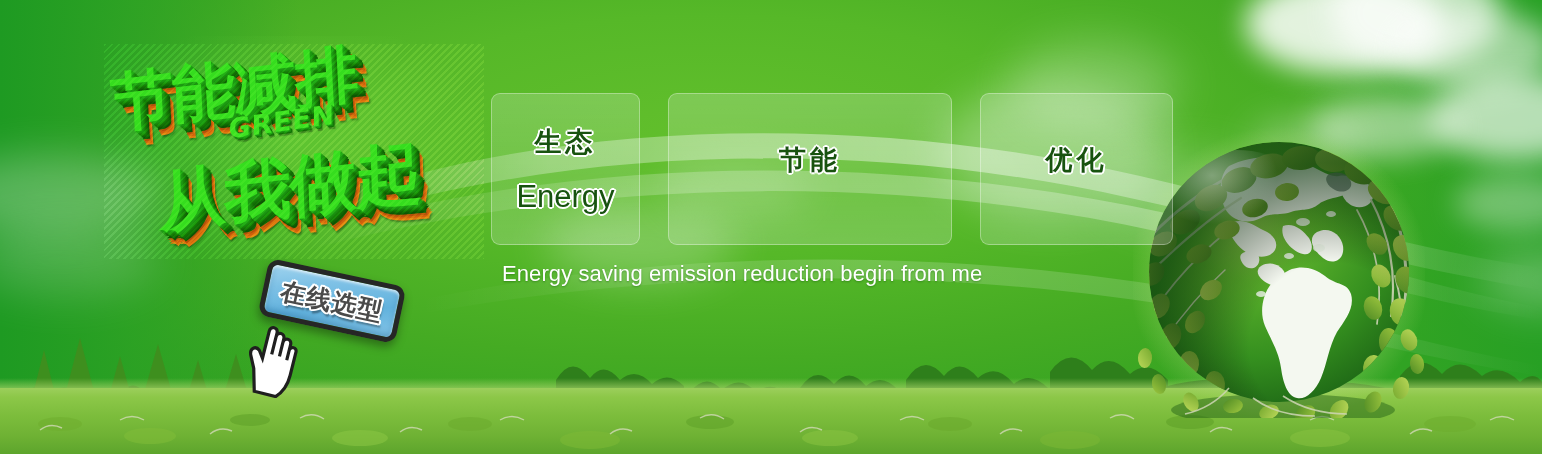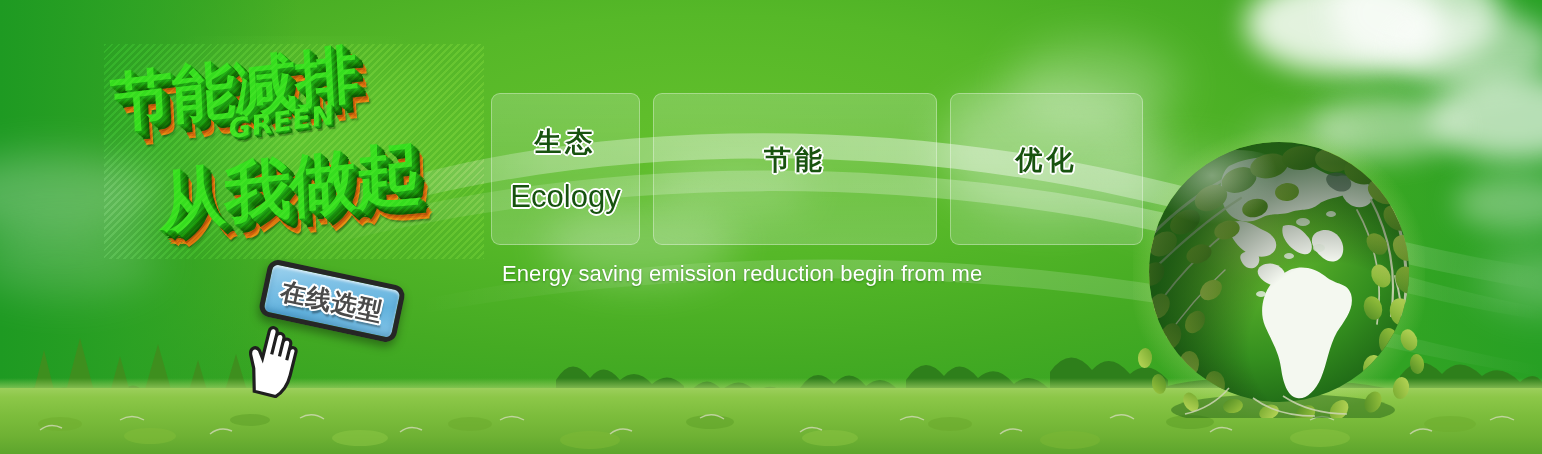--- a/index.html
+++ b/index.html
@@ -134,21 +134,21 @@
     font-family:"DejaVu Sans","Liberation Sans",sans-serif;
     letter-spacing:1px;
     text-shadow:
       -1.5px -1.5px 0 #fff, 1.5px -1.5px 0 #fff, -1.5px 1.5px 0 #fff, 1.5px 1.5px 0 #fff,
       0 -2px 0 #fff, 0 2px 0 #fff, -2px 0 0 #fff, 2px 0 0 #fff,
       2px 4px 2px rgba(0,0,0,.4);
   }
   #cursor{ position:absolute; left:241px; top:318px; width:74px; height:80px; }
 
   
-  #cards{ position:absolute; left:491px; top:93px; height:152px; display:flex; gap:13px;text-align:center; }
+  #cards{ position:absolute; left:491px; top:93px; height:152px; display:flex; gap:28px;text-align:center; }
   .card{
     border-radius:9px;
     background:linear-gradient(180deg, rgba(255,255,255,0.20) 0%, rgba(255,255,255,0.13) 55%, rgba(255,255,255,0.19) 100%);
     border:1px solid rgba(255,255,255,0.33);
     display:flex; flex-direction:column; align-items:center; justify-content:center;
     padding:0 4px;
   }
   .card.c1{ width:149px; }
   .card.c2{ width:284px; }
   .card.c3{ width:193px; }
@@ -472,21 +472,21 @@
       <path d="M22,78 L16,56 L10,44 C7,38 12,33 17,37 L22,44 L22,16
                C22,10 30,10 30,16 L30,38 L30,20 C30,14 38,14 38,20
                L38,38 L38,24 C38,18 46,18 46,24 L46,40 L46,30
                C46,25 53,25 53,30 L53,54 C53,66 48,74 44,78 Z" fill="#ffffff" stroke="#1f1f1f" stroke-width="3.2" stroke-linejoin="miter"></path>
     </g>
   </svg>
 
   <div id="cards">
     <div class="card c1">
       <div class="cn">生态</div>
-      <div class="en">Ecology</div>
+      <div class="en">Energy</div>
     </div>
     <div class="card c2">
       <div class="cn">节能</div>
     </div>
     <div class="card c3">
       <div class="cn">优化</div>
     </div>
   </div>
 
   <div id="tagline">Energy saving emission reduction begin from me</div>

